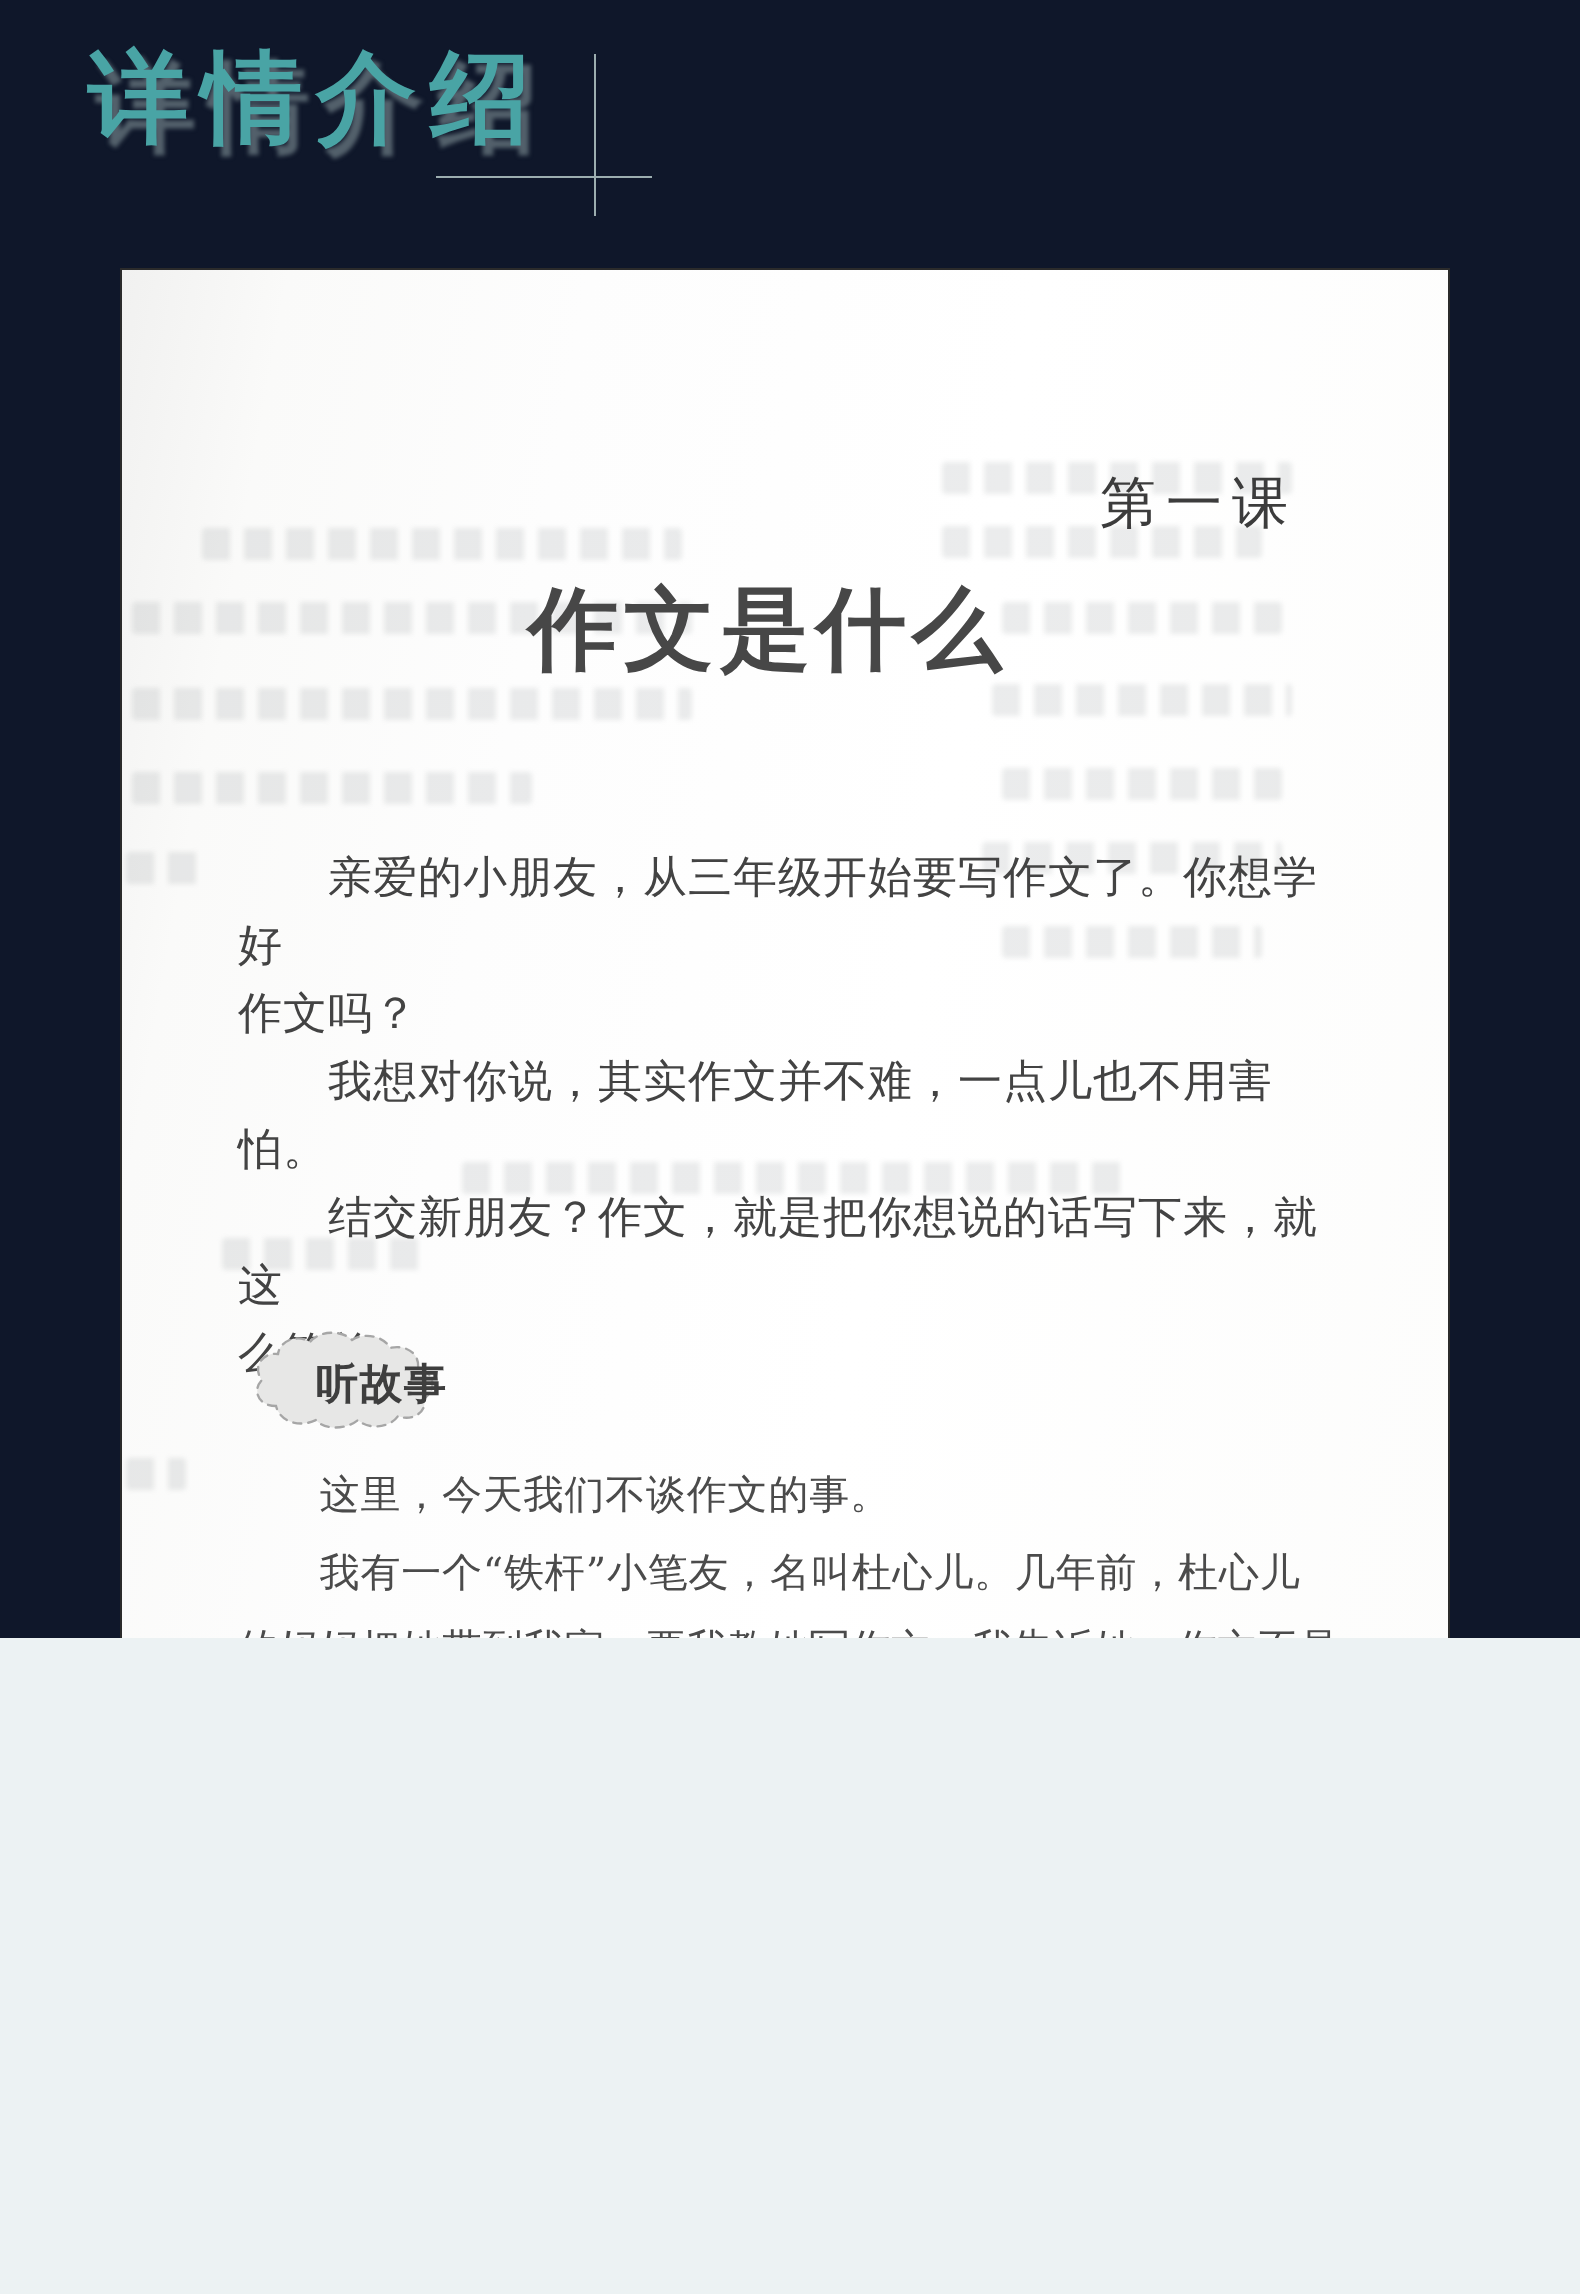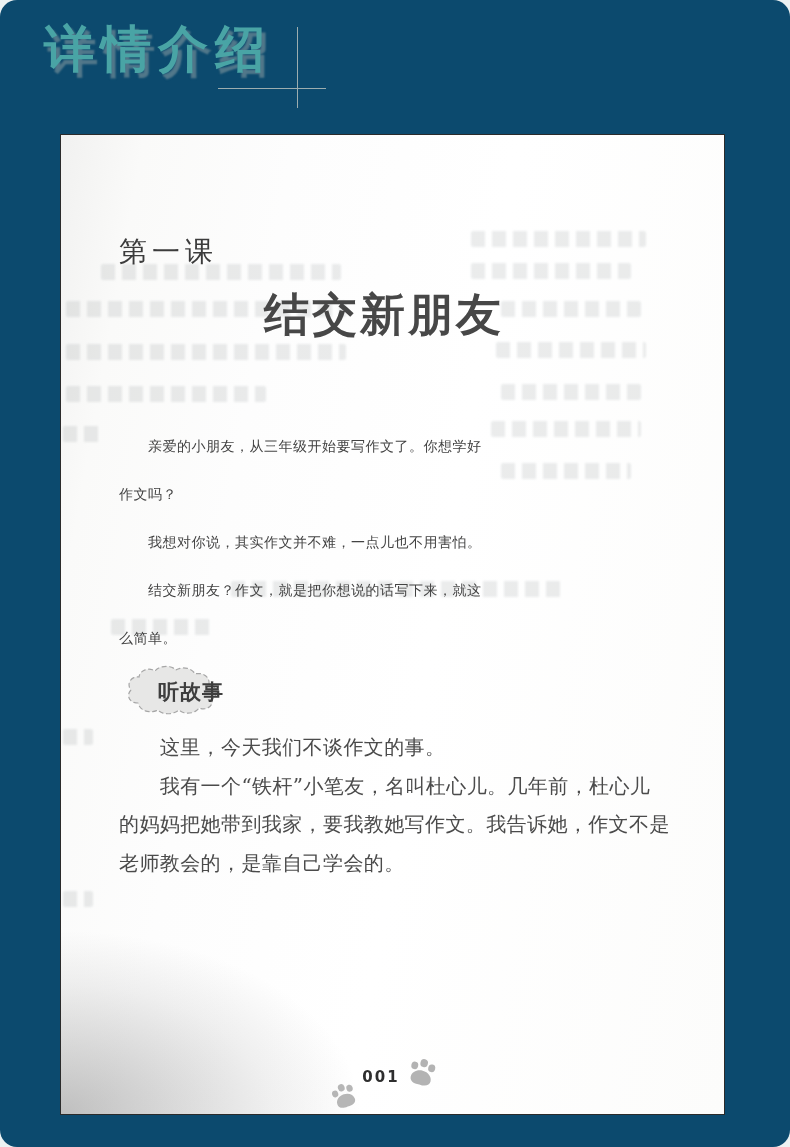--- a/index.html
+++ b/index.html
@@ -1,20 +1,19 @@
 <!DOCTYPE html>
 <html><head>
 <meta charset="utf-8">
 <style>
   html,body { margin:0; padding:0; background:#ecf2f3; }
   .canvas {
-    position:relative; width:790px; height:1147px;
-    background:#0c4a6e; overflow:hidden;
+    position:relative; width:790px; height:819px;
+    background:#0f172a; overflow:hidden;
     font-family:"Liberation Sans", sans-serif;
-    border-radius:17px;
   }
 
   
   .section-title {
     position:absolute; left:44px; top:16px;
     font-family:"DejaVu Sans", sans-serif;
     font-size:50px; font-weight:bold; letter-spacing:7px;
     color:#49a4a5;
     text-shadow:4px 5px 2px rgba(140,158,163,.55);
     white-space:nowrap;
@@ -34,32 +33,32 @@
 
   
   .ghost {
     position:absolute; height:16px; border-radius:2px;
     background:repeating-linear-gradient(90deg, rgba(120,128,132,.15) 0px, rgba(120,128,132,.15) 14px, rgba(120,128,132,0) 14px, rgba(120,128,132,0) 21px);
     filter:blur(1.2px);
   }
 
   .lesson-label {
     position:absolute; left:58px; top:98px; width:530px;
-    text-align:left; font-size:28px; letter-spacing:5px;
+    text-align:right; font-size:28px; letter-spacing:5px;
     color:#3c3c3c; font-weight:500; white-space:nowrap;
   }
   .lesson-title {
     position:absolute; left:58px; top:150px; width:530px; margin:0;
     text-align:center; font-size:45px; letter-spacing:3px;
     color:#474747; font-weight:600; white-space:nowrap;
   }
 
   .intro-block {
     position:absolute; left:58px; top:287px; width:552px;
-    font-size:14px; line-height:48px; letter-spacing:.5px;
+    font-size:22px; line-height:34px; letter-spacing:.5px;
     color:#434343;
   }
   .intro-block p, .story-block p { margin:0; white-space:pre-line; }
 
   .cloud-badge { position:absolute; left:63px; top:528px; width:100px; height:51px; }
   .cloud-badge svg { position:absolute; left:0; top:0; }
   .cloud-badge .badge-text {
     position:absolute; left:0; top:15px; width:100%;
     text-align:right; font-size:21px; font-weight:bold;
     letter-spacing:1px; color:#3e3e3e;
@@ -104,21 +103,21 @@
     <div class="ghost" style="left:440px; top:249px; width:140px;"></div>
     <div class="ghost" style="left:2px;   top:291px; width:42px;"></div>
     <div class="ghost" style="left:430px; top:286px; width:150px;"></div>
     <div class="ghost" style="left:440px; top:328px; width:130px;"></div>
     <div class="ghost" style="left:170px; top:446px; width:330px;"></div>
     <div class="ghost" style="left:50px;  top:484px; width:100px;"></div>
     <div class="ghost" style="left:2px;   top:594px; width:30px;"></div>
     <div class="ghost" style="left:2px;   top:756px; width:30px;"></div>
 
     <div class="lesson-label">第一课</div>
-    <h2 class="lesson-title">结交新朋友</h2>
+    <h2 class="lesson-title">作文是什么</h2>
 
     <div class="intro-block">
       <p>　　亲爱的小朋友，从三年级开始要写作文了。你想学好
 作文吗？</p>
       <p>　　我想对你说，其实作文并不难，一点儿也不用害怕。</p>
       <p>　　结交新朋友？作文，就是把你想说的话写下来，就这
 么简单。</p>
     </div>
 
     <div class="cloud-badge">

